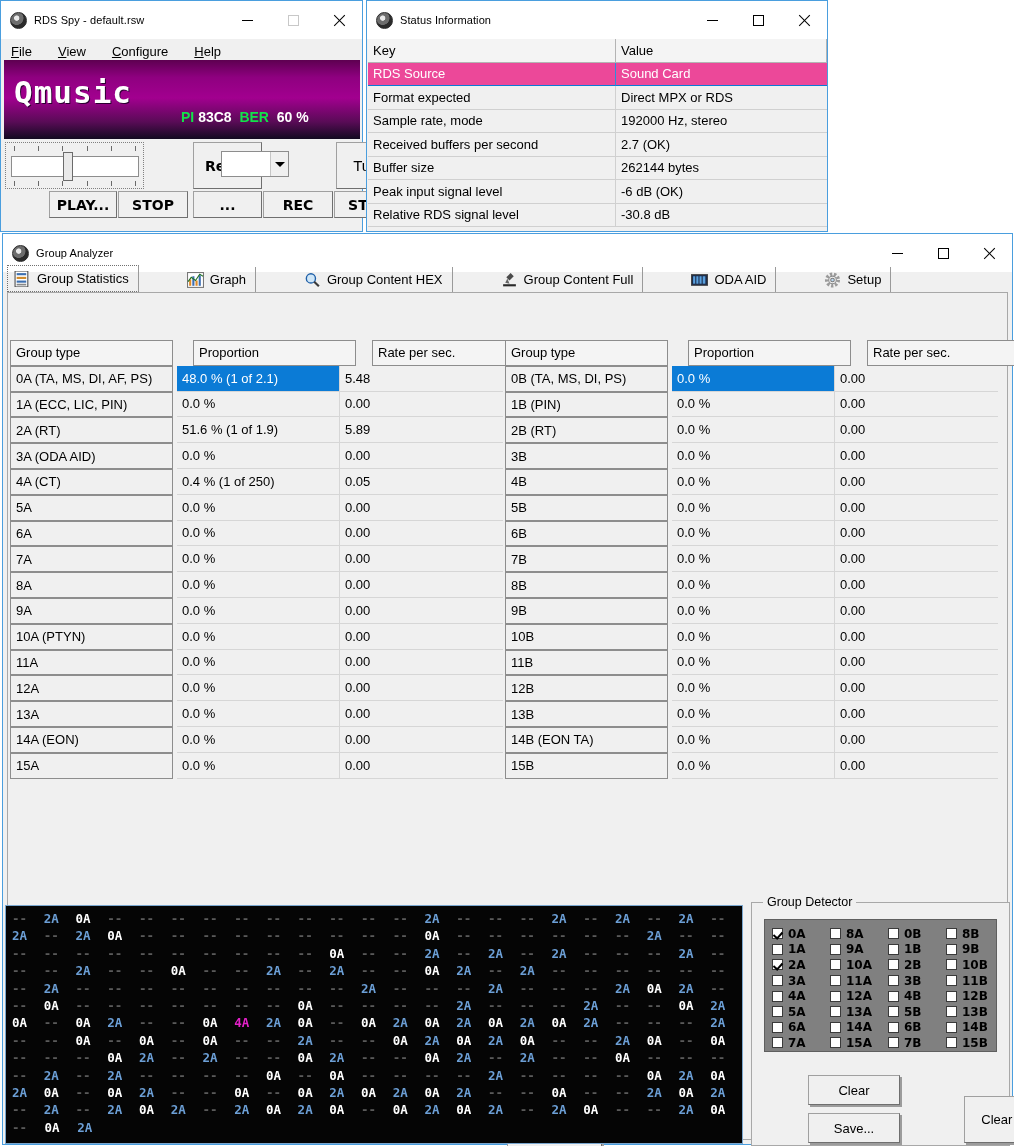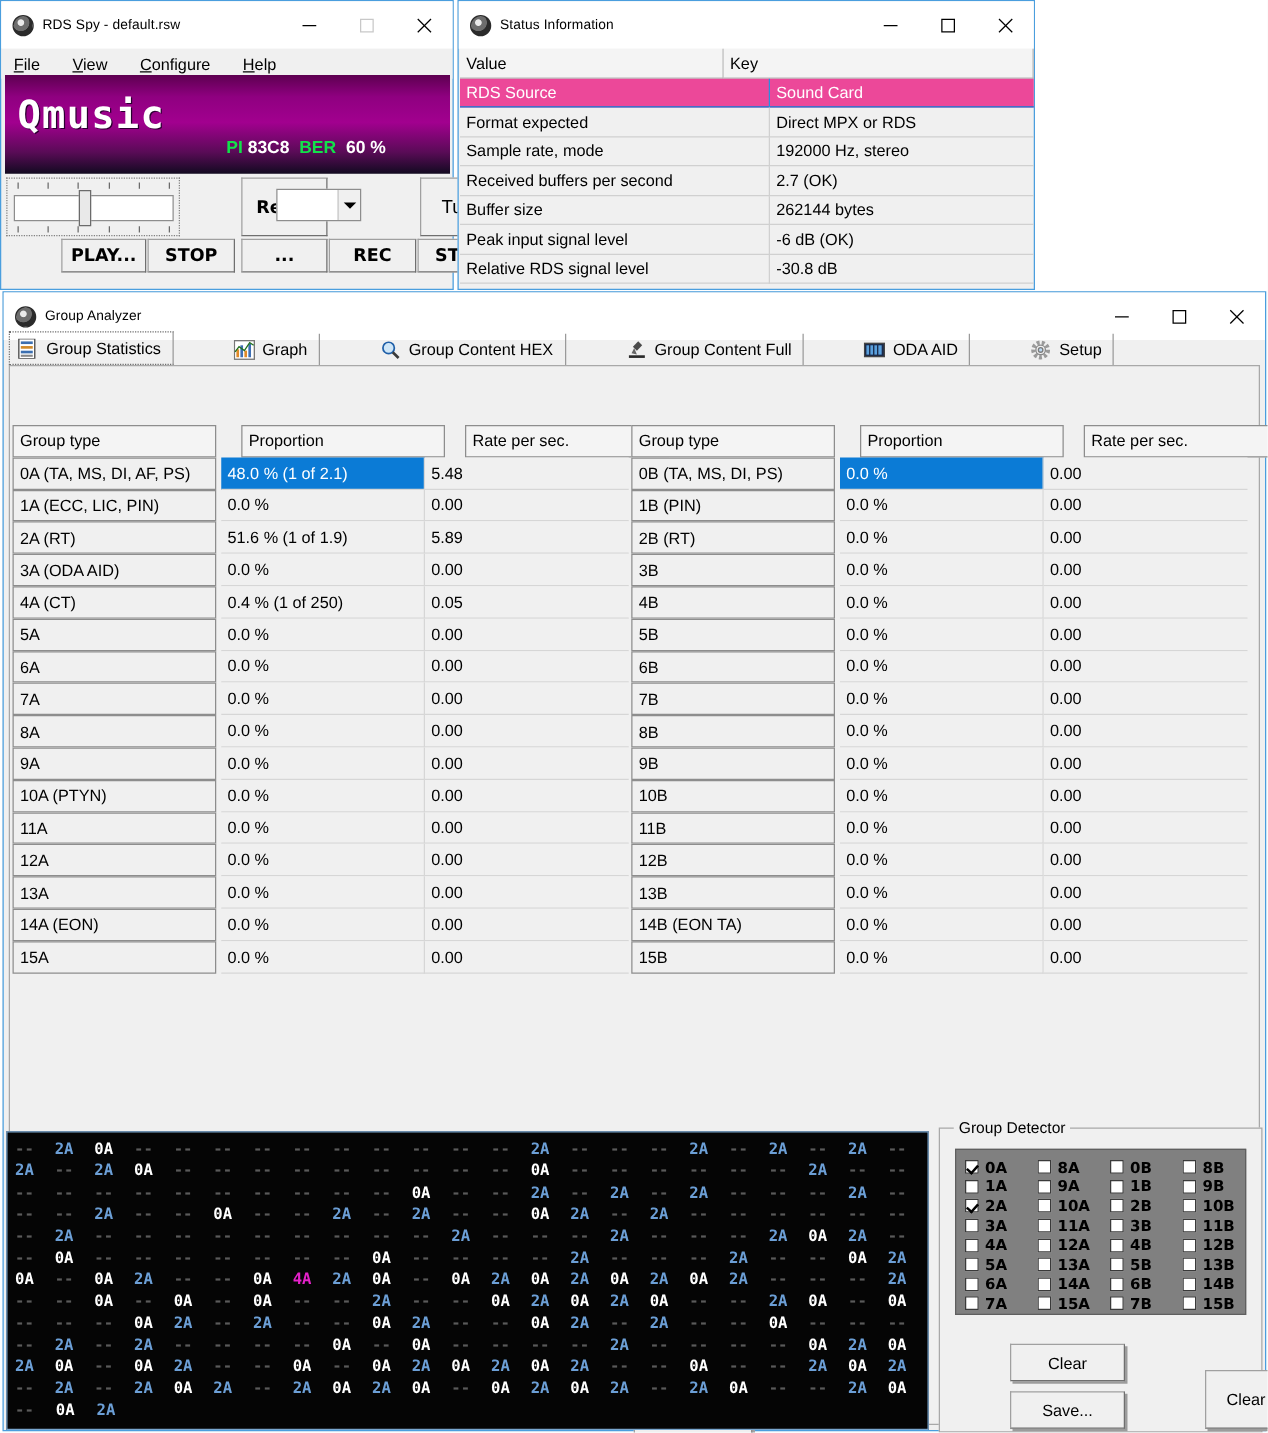--- a/index.html
+++ b/index.html
@@ -335,22 +335,22 @@
         <div class="tb-btn">
             <span class="gl-max"></span>
           </div>
         <div class="tb-btn">
             <span class="gl-close"></span>
           </div>
       </div>
     </div>
     <div class="stbl" id="status-table">
         <div class="strow hdr">
+          <div class="stcell k">Key</div>
           <div class="stcell v">Value</div>
-          <div class="stcell k">Key</div>
         </div>
         <div class="strow sel">
           <div class="stcell k">RDS Source</div>
           <div class="stcell v">Sound Card</div>
         </div>
         <div class="strow">
           <div class="stcell k">Format expected</div>
           <div class="stcell v">Direct MPX or RDS</div>
         </div>
         <div class="strow">

